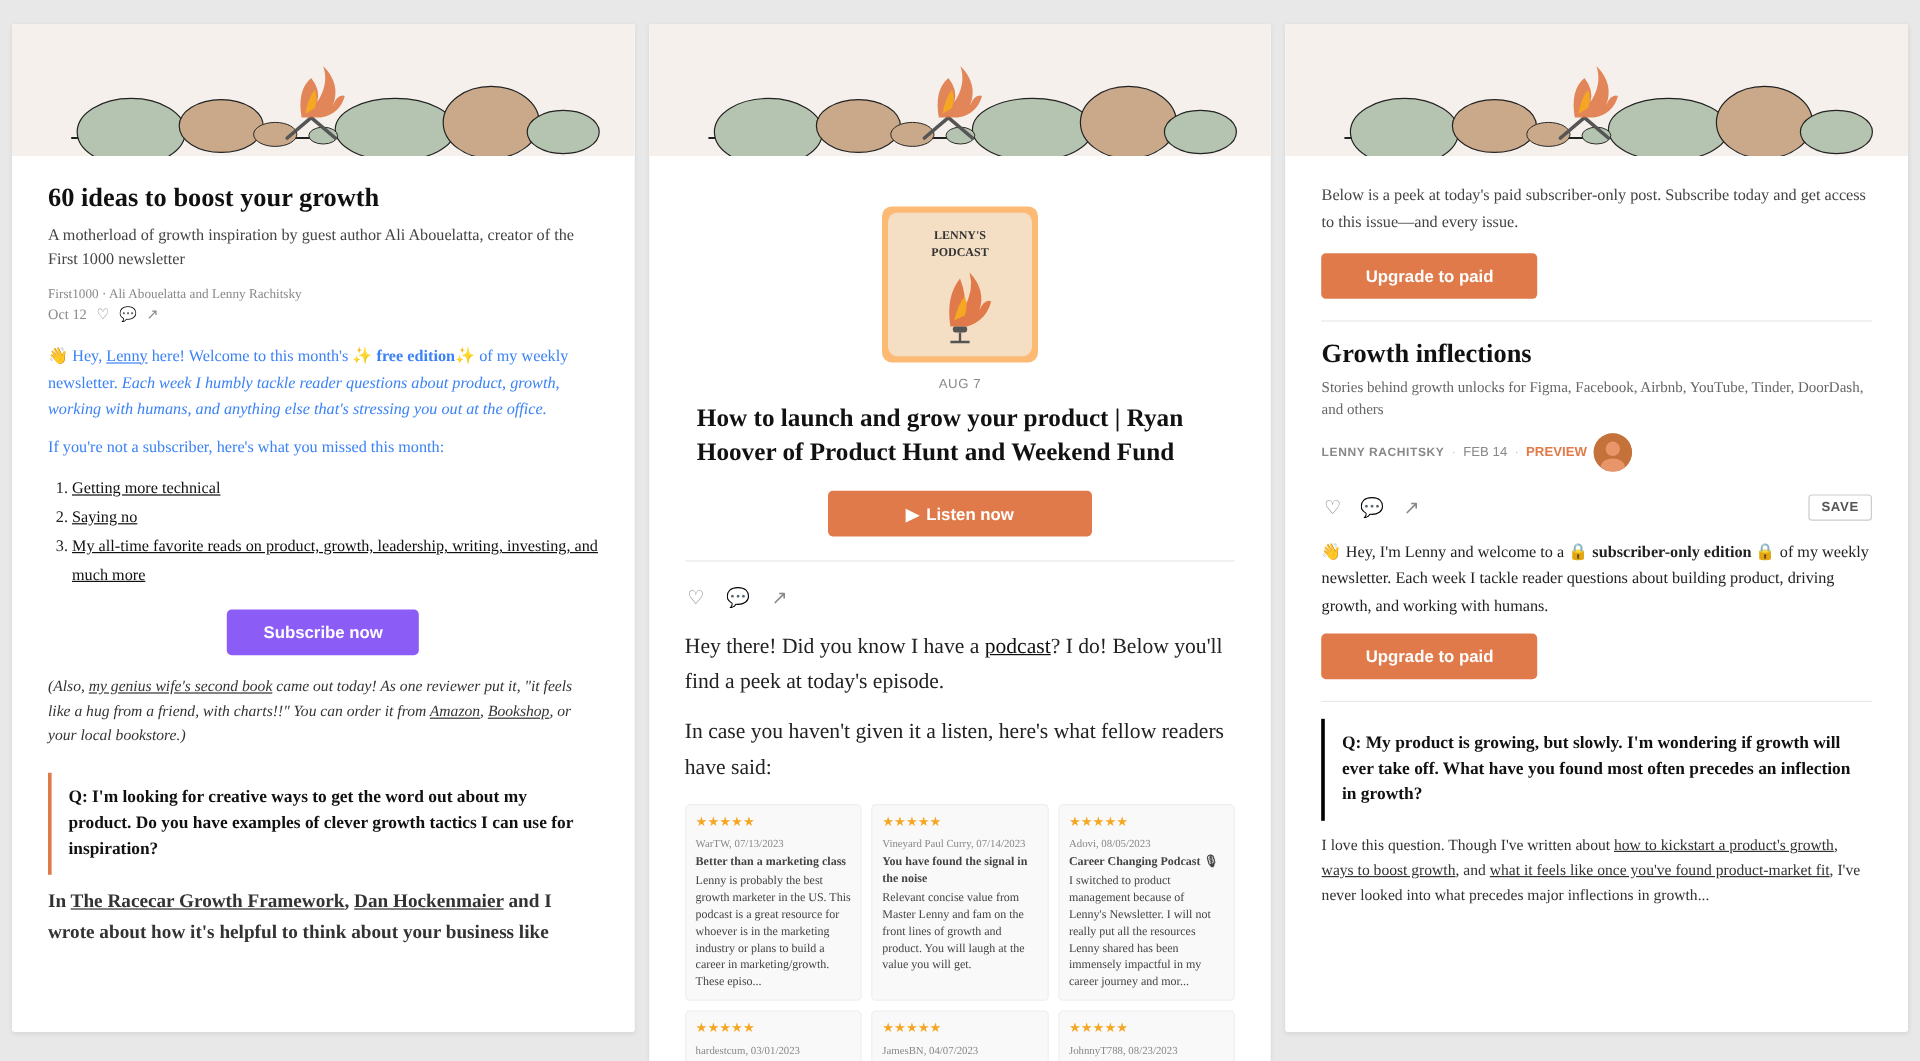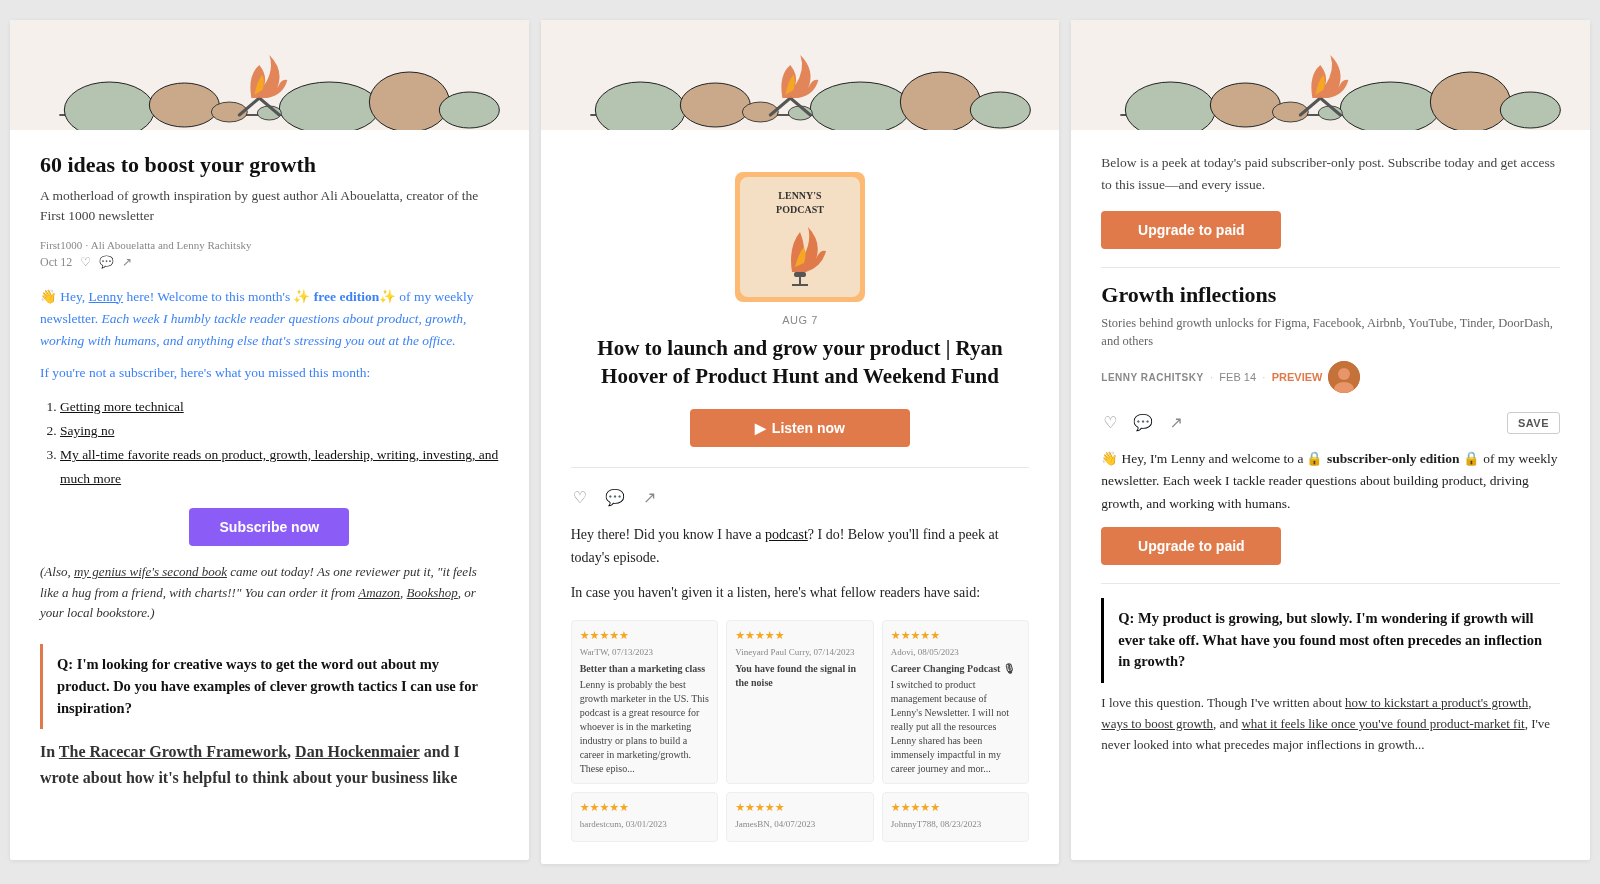--- a/index.html
+++ b/index.html
@@ -155,21 +155,21 @@
     }
     .card2-date {
       text-align: center;
       font-size: 11px;
       color: #888;
       font-family: -apple-system, sans-serif;
       letter-spacing: 0.5px;
       margin-bottom: 8px;
     }
     .card2-title {
-      text-align: center;
+      text-align: left;
       font-size: 21px;
       font-weight: 800;
       color: #111;
       line-height: 1.35;
       margin-bottom: 18px;
       padding: 0 10px;
     }
     .listen-btn {
       display: flex;
       align-items: center;
@@ -200,21 +200,21 @@
     }
     .icon-btn {
       background: none;
       border: none;
       cursor: pointer;
       font-size: 16px;
       color: #888;
       padding: 2px;
     }
     .card2-body-text {
-      font-size: 14px;
+      font-size: 18px;
       color: #222;
       line-height: 1.65;
       margin-bottom: 12px;
     }
     .card2-body-text a {
       color: #111;
       text-decoration: underline;
     }
     .reviews-grid {
       display: grid;
@@ -481,20 +481,21 @@
       <div class="review-card">
         <div class="review-stars">★★★★★</div>
         <div class="review-meta">WarTW, 07/13/2023</div>
         <div class="review-title">Better than a marketing class</div>
         <div>Lenny is probably the best growth marketer in the US. This podcast is a great resource for whoever is in the marketing industry or plans to build a career in marketing/growth. These episo...</div>
       </div>
       <div class="review-card">
         <div class="review-stars">★★★★★</div>
         <div class="review-meta">Vineyard Paul Curry, 07/14/2023</div>
         <div class="review-title">You have found the signal in the noise</div>
+        <div>Relevant concise value from Master Lenny and fam on the front lines of growth and product. You will laugh at the value you will get.</div>
       </div>
       <div class="review-card">
         <div class="review-stars">★★★★★</div>
         <div class="review-meta">Adovi, 08/05/2023</div>
         <div class="review-title">Career Changing Podcast 🎙</div>
         <div>I switched to product management because of Lenny's Newsletter. I will not really put all the resources Lenny shared has been immensely impactful in my career journey and mor...</div>
       </div>
       <div class="review-card">
         <div class="review-stars">★★★★★</div>
         <div class="review-meta">hardestcum, 03/01/2023</div>

